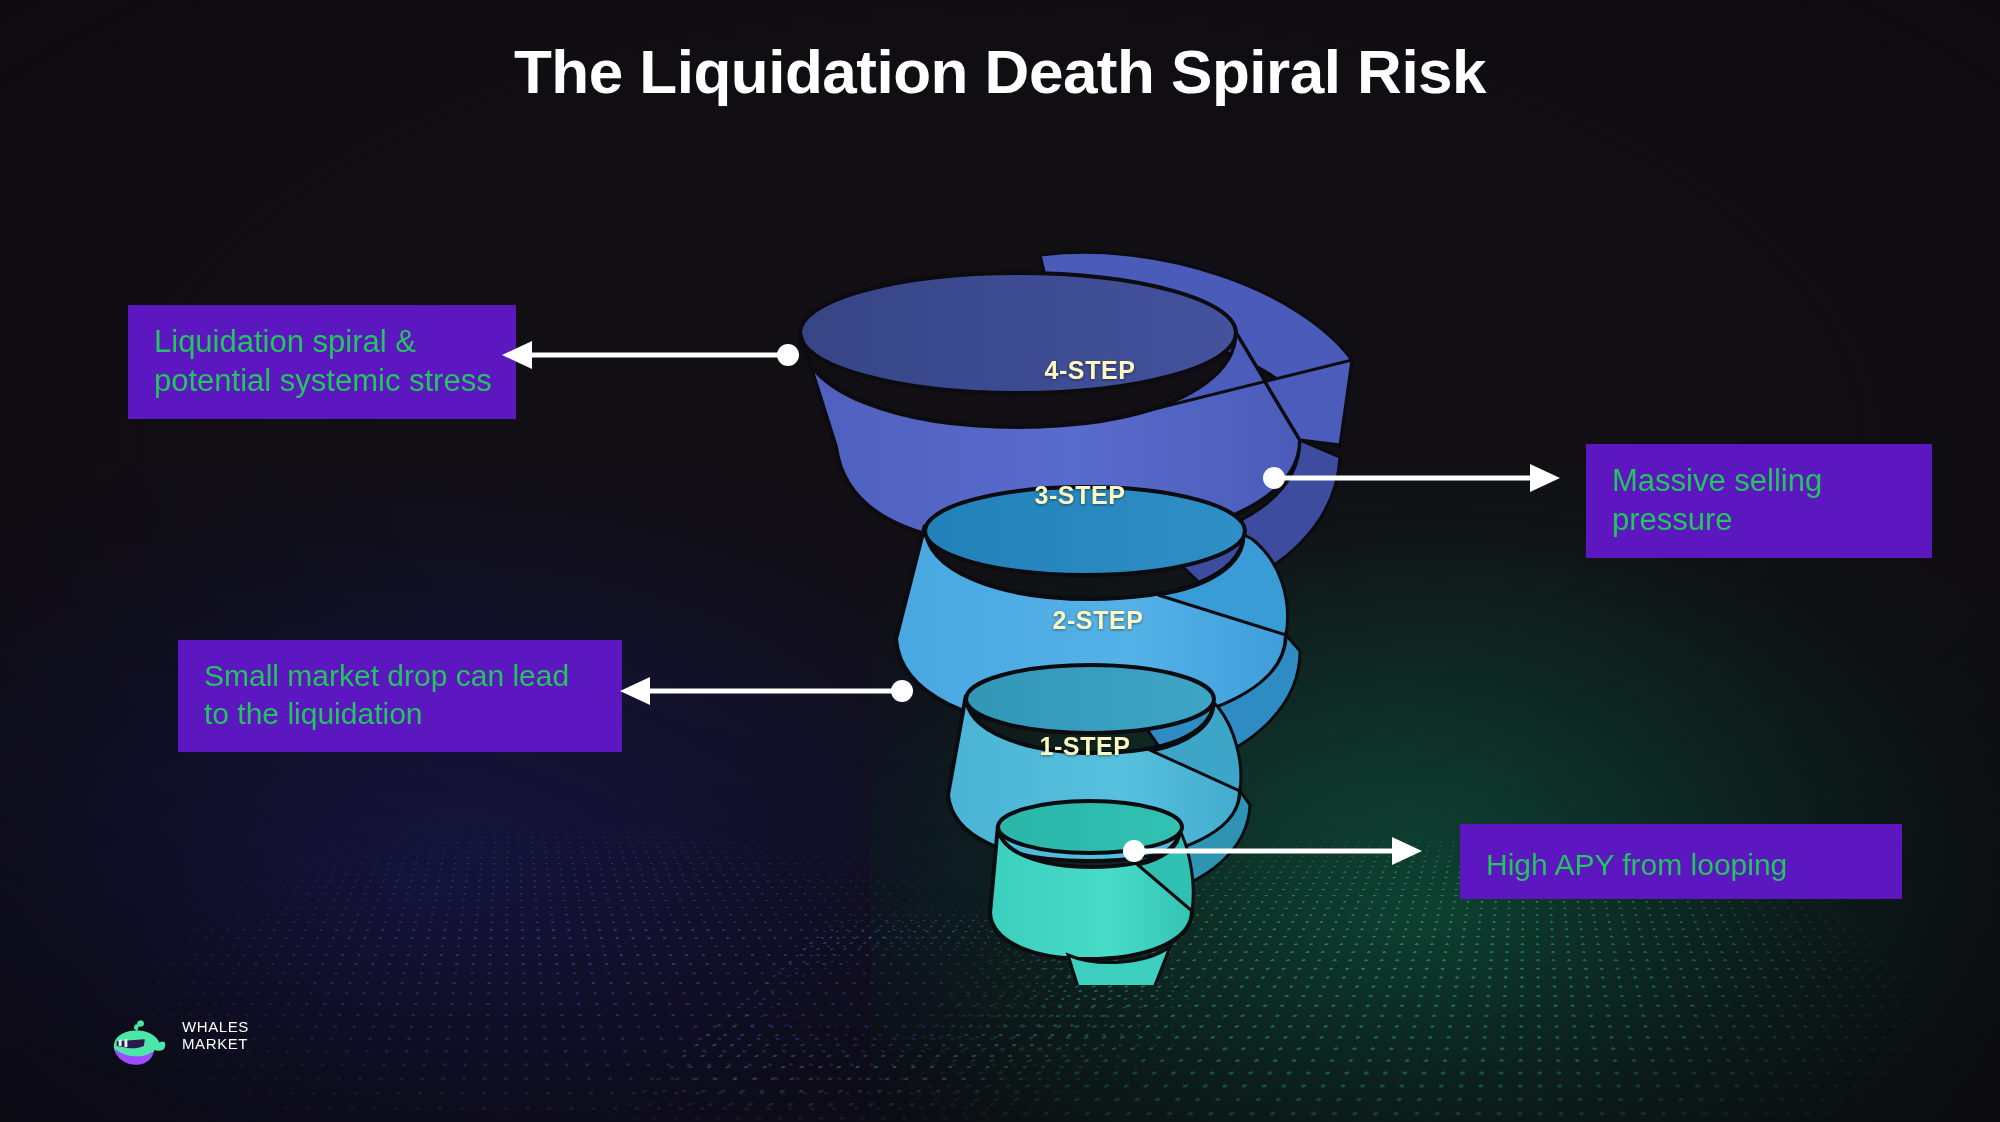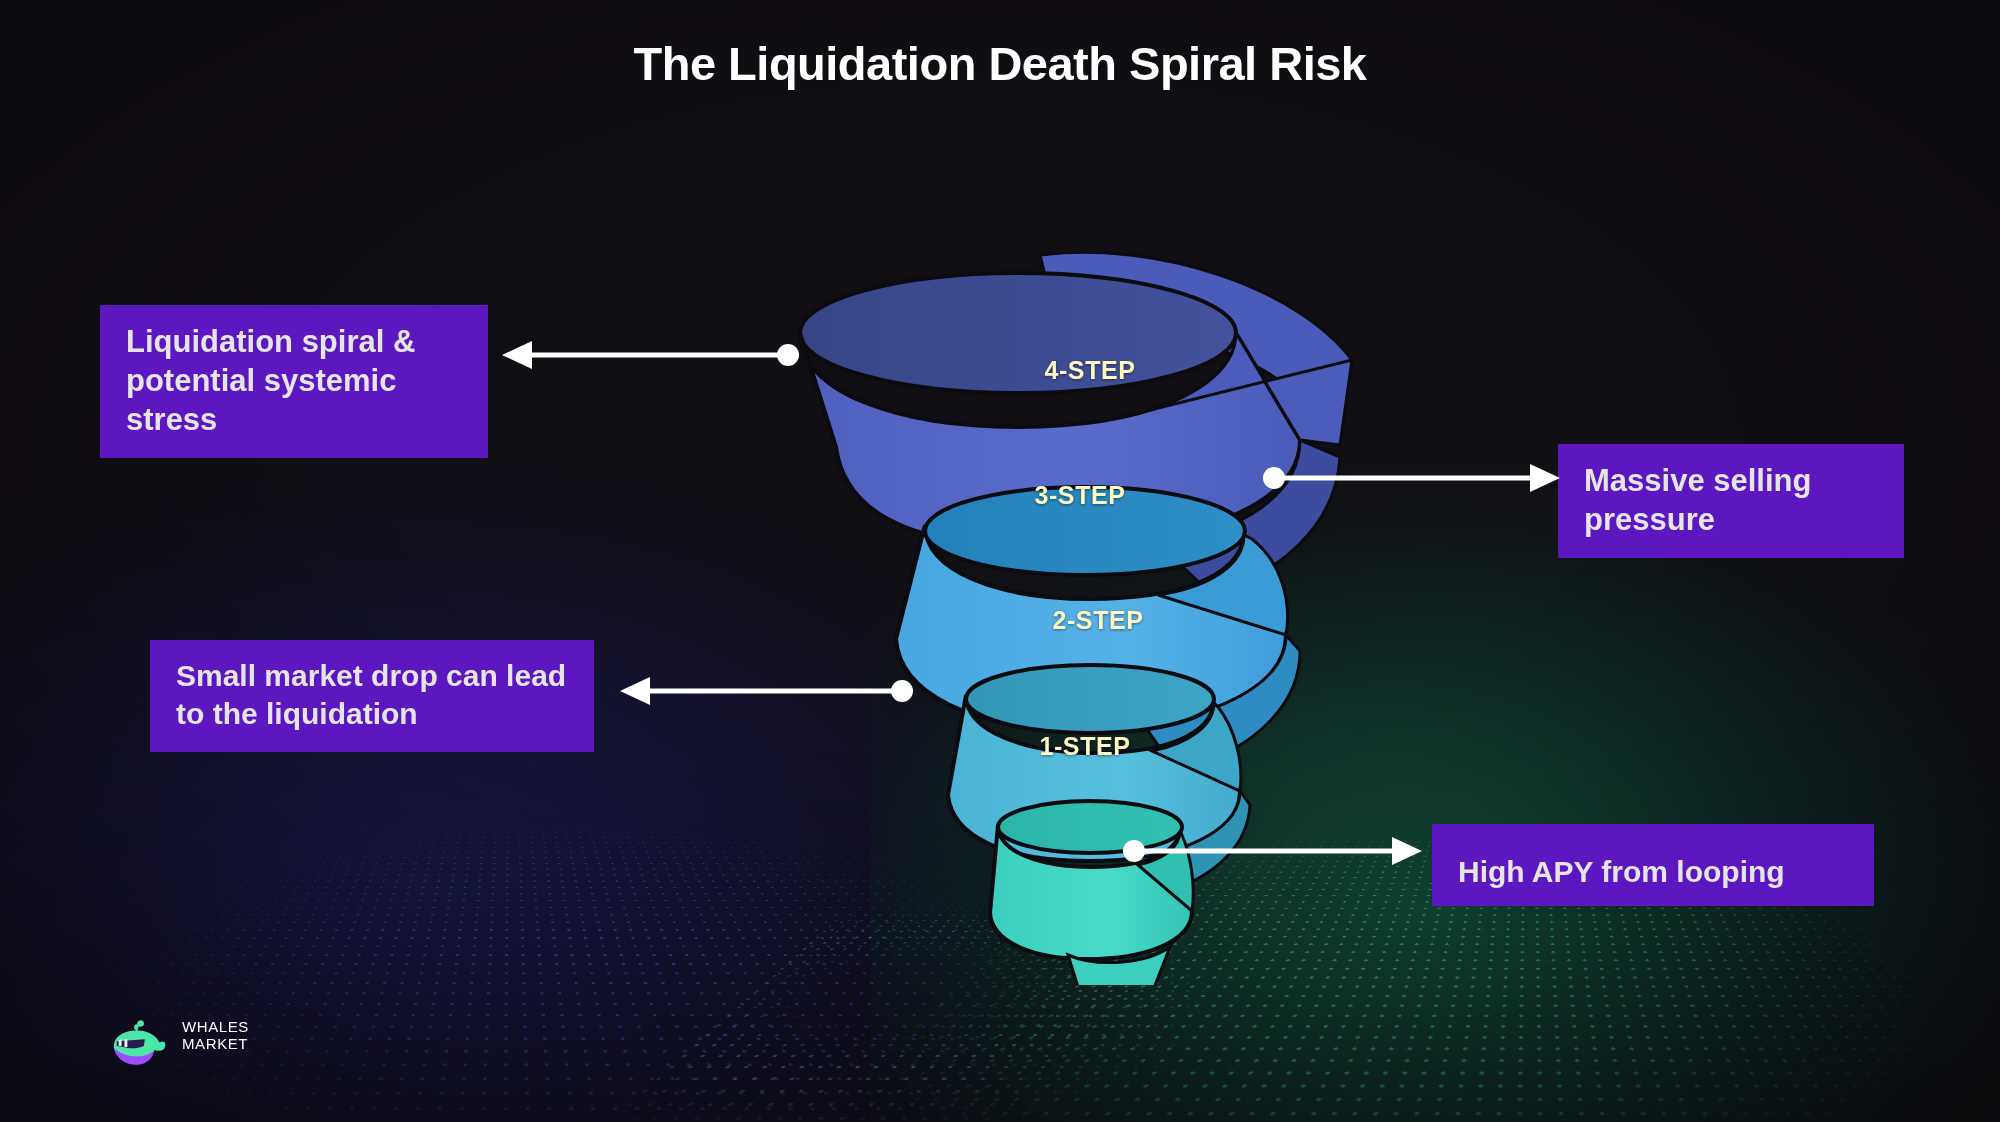--- a/index.html
+++ b/index.html
@@ -51,38 +51,38 @@
     transform:perspective(620px) rotateX(60deg);
   }
   .vignette{
     position:absolute;inset:0;
     background:radial-gradient(ellipse 78% 70% at 50% 40%, rgba(0,0,0,0) 40%, rgba(8,6,10,.55) 100%);
   }
 
   
   #title{
     position:absolute;left:0;top:36px;width:2000px;text-align:center;
-    color:#ffffff;font-size:47px;font-weight:700;letter-spacing:-.5px;
+    color:#ffffff;font-size:62px;font-weight:700;letter-spacing:-.5px;
     font-family:"Liberation Sans", sans-serif;
   }
 
   
   #funnel{position:absolute;left:740px;top:195px;width:700px;height:790px;}
   #funnel svg{display:block;width:700px;height:790px;}
   .step-label{
     position:absolute;color:#fef9c3;font-size:25px;font-weight:700;
     letter-spacing:.6px;text-align:center;white-space:nowrap;
     text-shadow:0 1px 3px rgba(0,0,0,.45);
   }
 
   
   .callout{
-    position:absolute;background:#5c17c0;color:#e5e5e5;
-    font-size:31px;font-weight:700;line-height:1.26;
-    padding:17px 24px 19px 26px;box-sizing:border-box;
+    position:absolute;background:#5c17c0;color:#22c55e;
+    font-size:31px;font-weight:400;line-height:1.26;
+    padding:17px 24px 19px 26px;box-sizing:border-box;margin-left:28px;
   }
   .callout.small{font-size:30px;}
 
   
   .connector{position:absolute;height:30px;}
   .connector svg{display:block;overflow:visible;}
 
   
   #logo{position:absolute;left:108px;top:1012px;width:300px;height:72px;}
   #logo .mark{position:absolute;left:0;top:4px;width:62px;height:62px;}
@@ -207,21 +207,21 @@
 
   <div class="callout small" style="left:150px;top:640px;width:444px;">Small market drop can lead to the liquidation</div>
   <div class="connector" style="left:618px;top:676px;width:300px;">
     <svg width="300" height="30" viewBox="0 0 300 30">
       <line x1="284" y1="15" x2="26" y2="15" stroke="#ffffff" stroke-width="5"></line>
       <polygon points="2,15 32,1 32,29" fill="#ffffff"></polygon>
       <circle cx="284" cy="15" r="11" fill="#ffffff"></circle>
     </svg>
   </div>
 
-  <div class="callout small" style="left:1432px;top:824px;width:442px;padding-top:29px;padding-bottom:15px;">High APY from looping</div>
+  <div class="callout small" style="left:1432px;top:824px;width:442px;padding-top:22px;padding-bottom:15px;">High APY from looping</div>
   <div class="connector" style="left:1122px;top:836px;width:300px;">
     <svg width="300" height="30" viewBox="0 0 300 30">
       <line x1="12" y1="15" x2="278" y2="15" stroke="#ffffff" stroke-width="5"></line>
       <polygon points="300,15 270,1 270,29" fill="#ffffff"></polygon>
       <circle cx="12" cy="15" r="11" fill="#ffffff"></circle>
     </svg>
   </div>
 
   <div id="logo">
     <div class="mark">

